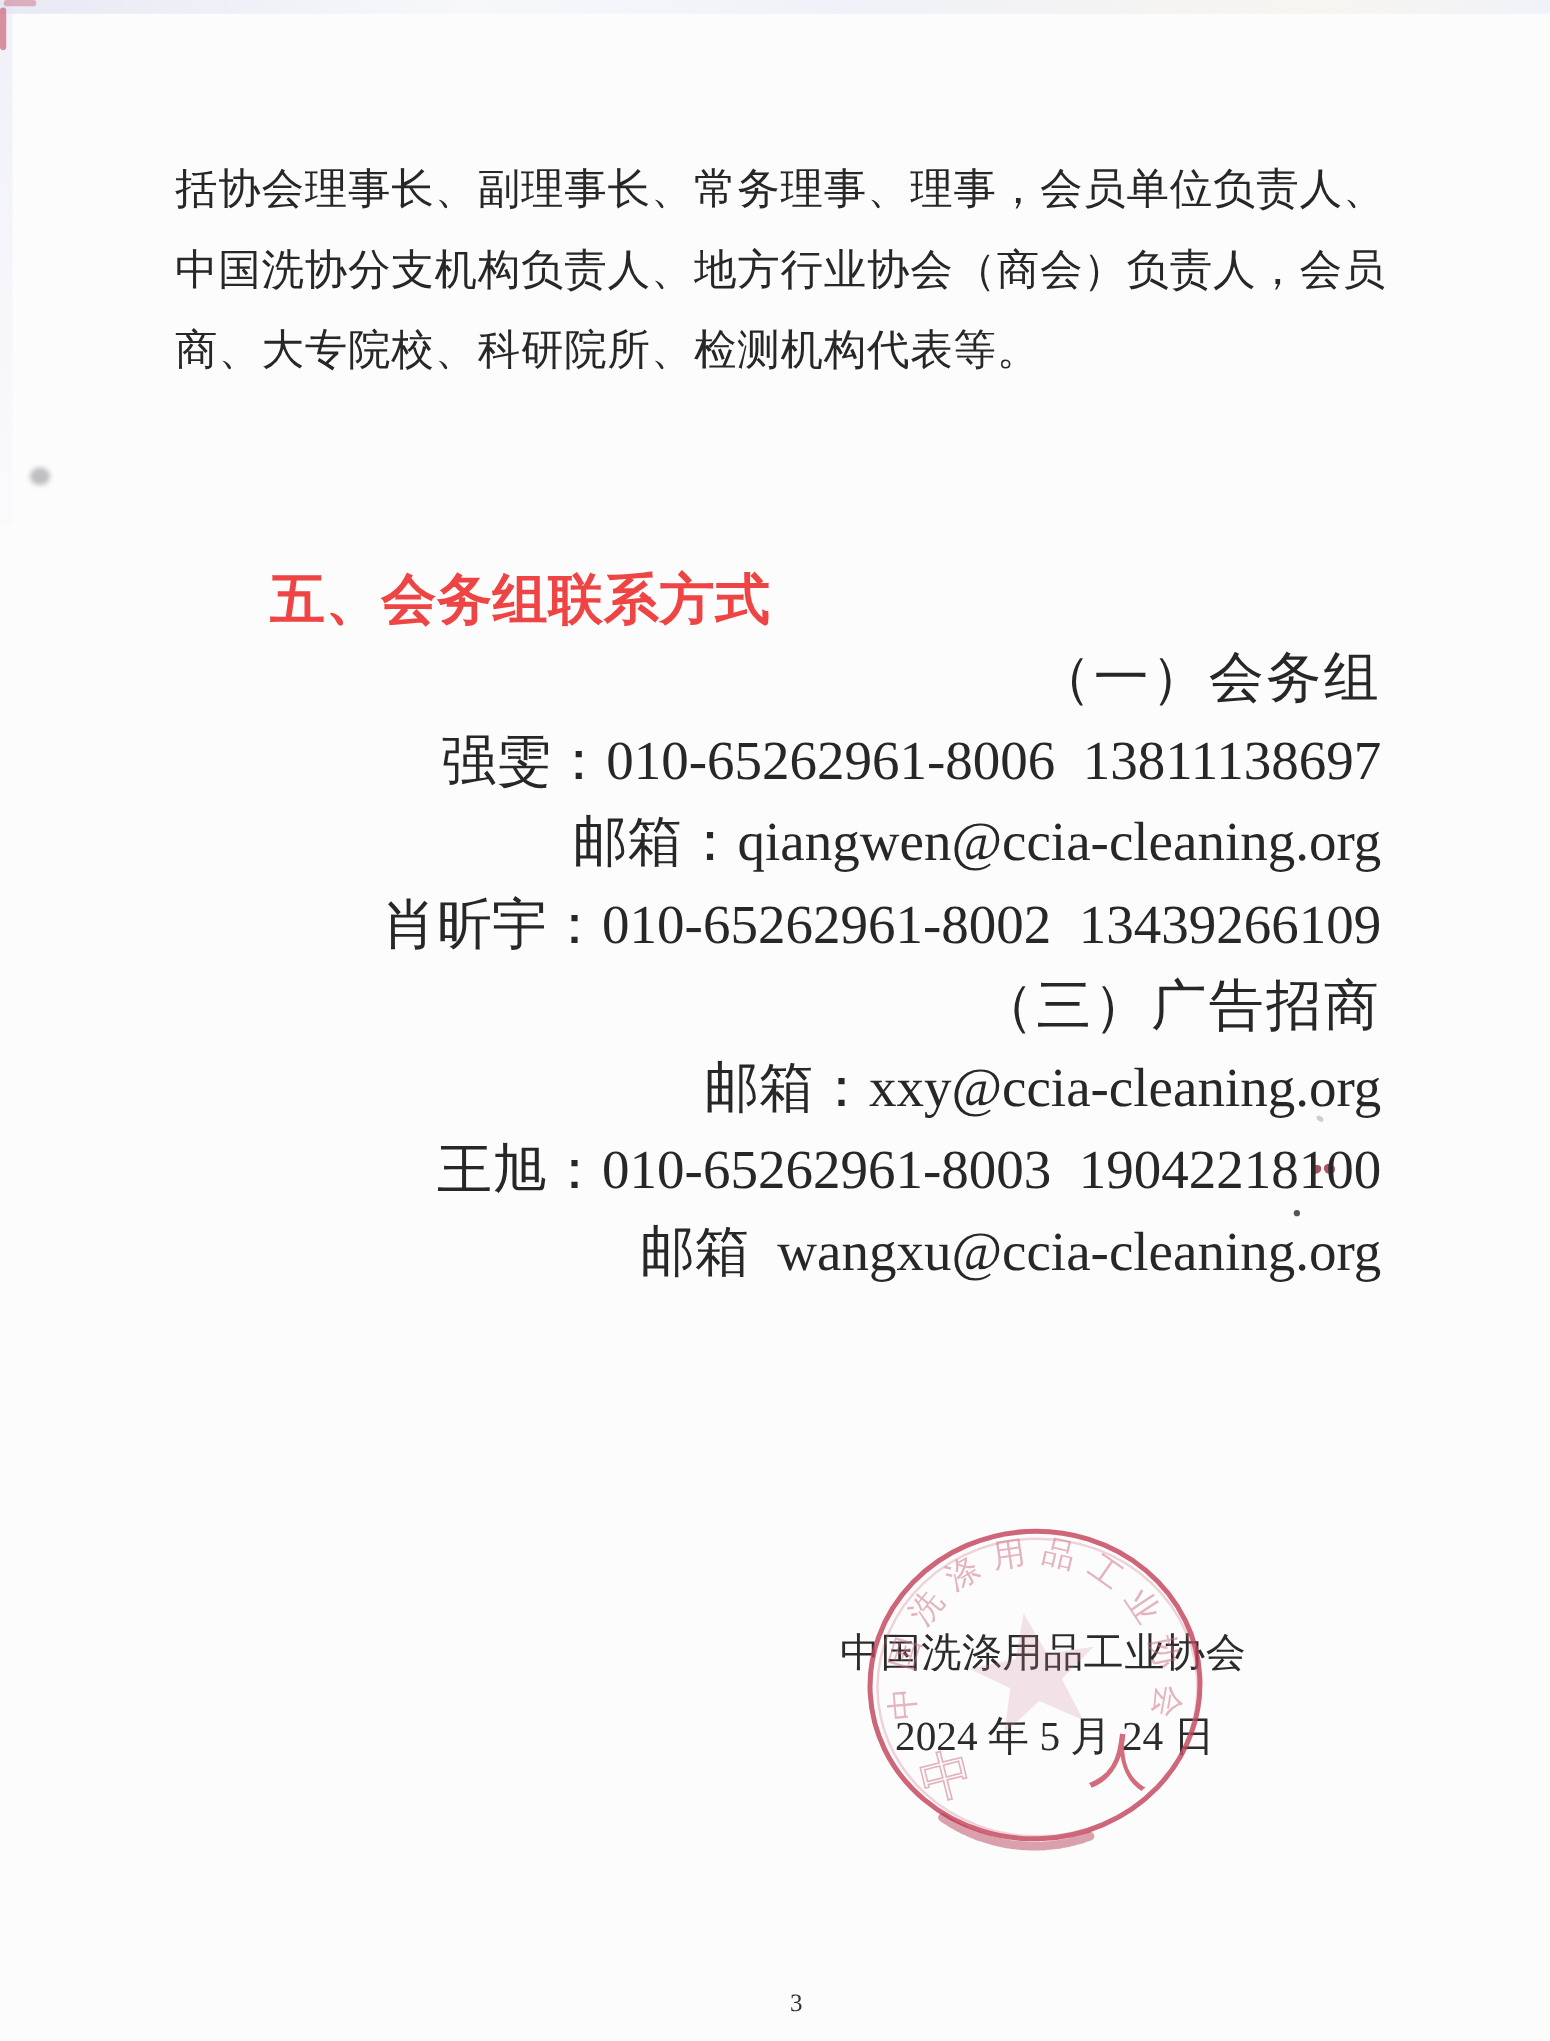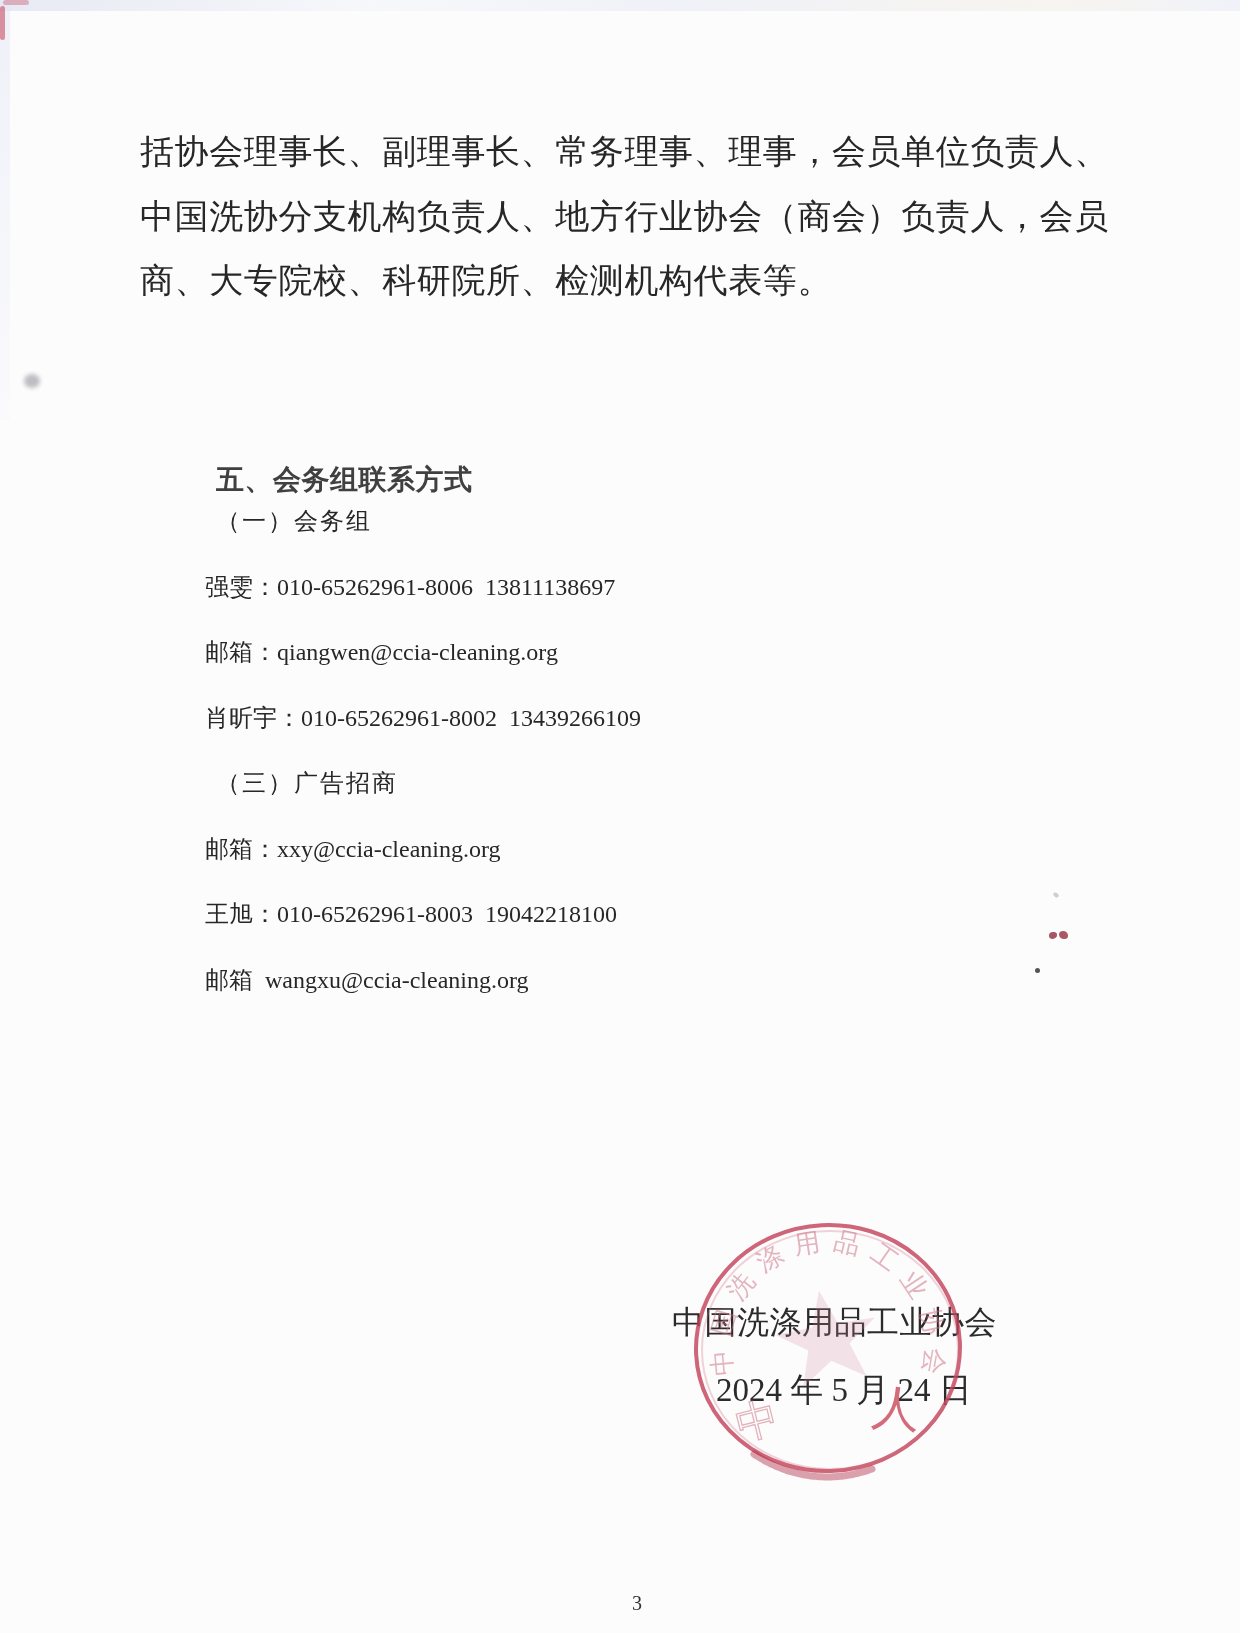--- a/index.html
+++ b/index.html
@@ -27,26 +27,26 @@
   .speck-faint{position:absolute;left:1053px;top:893px;width:6px;height:4px;background:#9aa0a8;border-radius:50%;opacity:.5;transform:rotate(35deg);}
 
   
   .body-par{
     position:absolute;left:140px;top:120px;width:1000px;
     font-size:34px;line-height:64.5px;letter-spacing:.6px;white-space:nowrap;
   }
   .sec-heading{
     position:absolute;left:216px;top:448px;
     font-family:"Liberation Sans","DejaVu Sans",sans-serif;
-    font-weight:bold;font-size:28px;line-height:64.5px;letter-spacing:.5px;color:#404040;
+    font-weight:bold;font-size:44px;line-height:64.5px;letter-spacing:.5px;color:#ef4444;
     white-space:nowrap;
   }
   .contacts{
-    position:absolute;left:205px;top:489px;width:900px;
-    font-size:24px;line-height:65.5px;
+    position:absolute;left:205px;top:510px;width:900px;
+    font-size:44px;line-height:65.5px;text-align:right;
   }
   .contact-line{white-space:pre;}
   .contact-label{padding-left:11px;letter-spacing:2px;}
   .sign-org{
     position:absolute;left:672px;top:1300px;
     font-size:32px;line-height:44px;letter-spacing:.5px;white-space:pre;color:#2b2b2b;
   }
   .sign-date{
     position:absolute;left:716px;top:1368px;
     font-size:33px;line-height:44px;white-space:pre;color:#2b2b2b;text-align:center;

